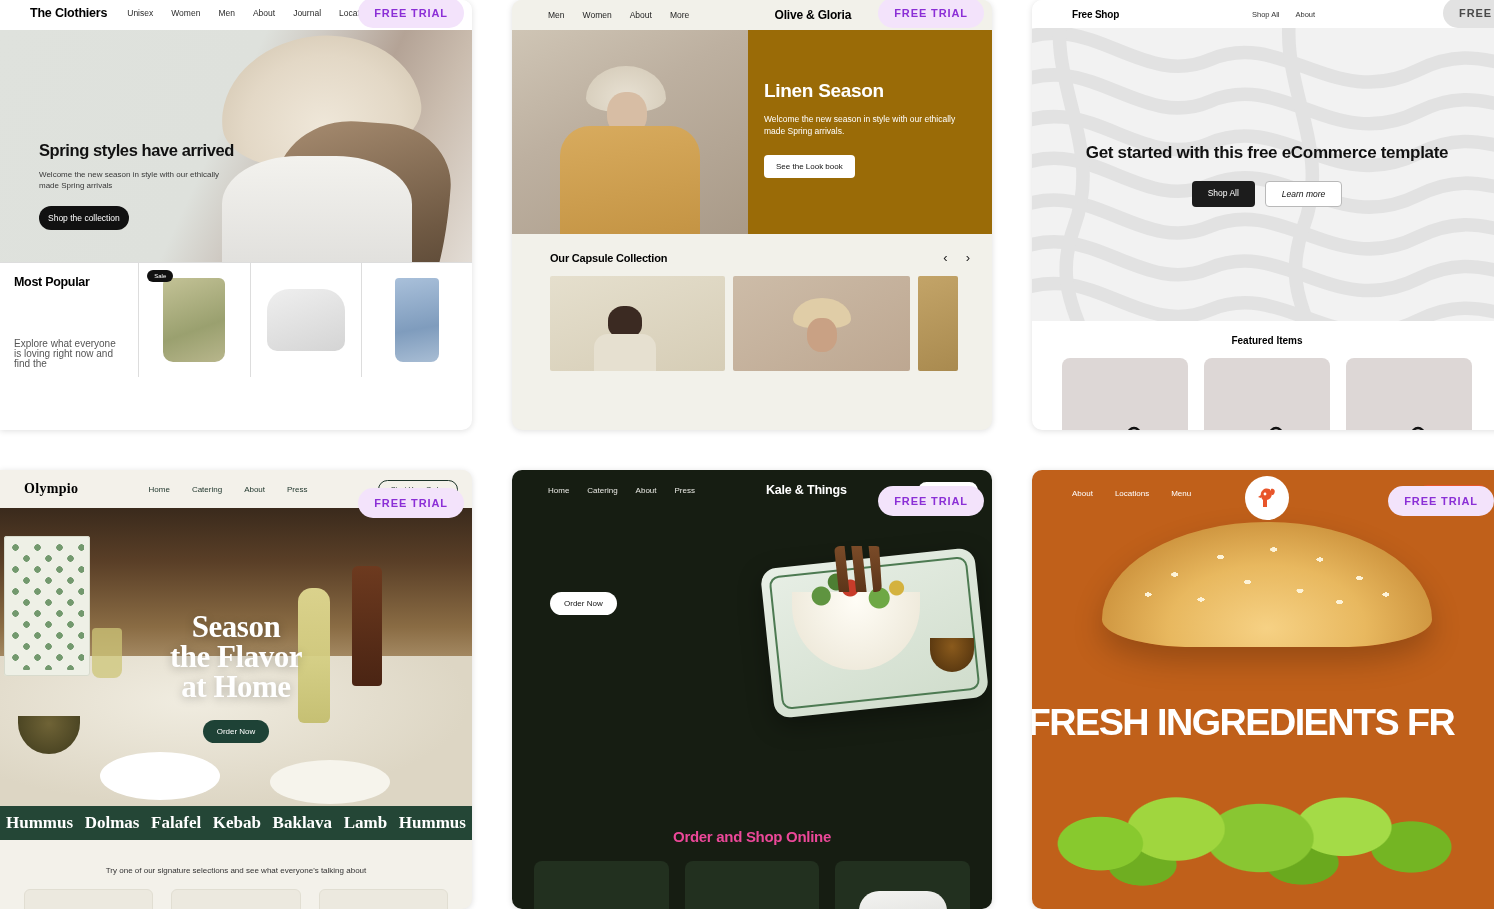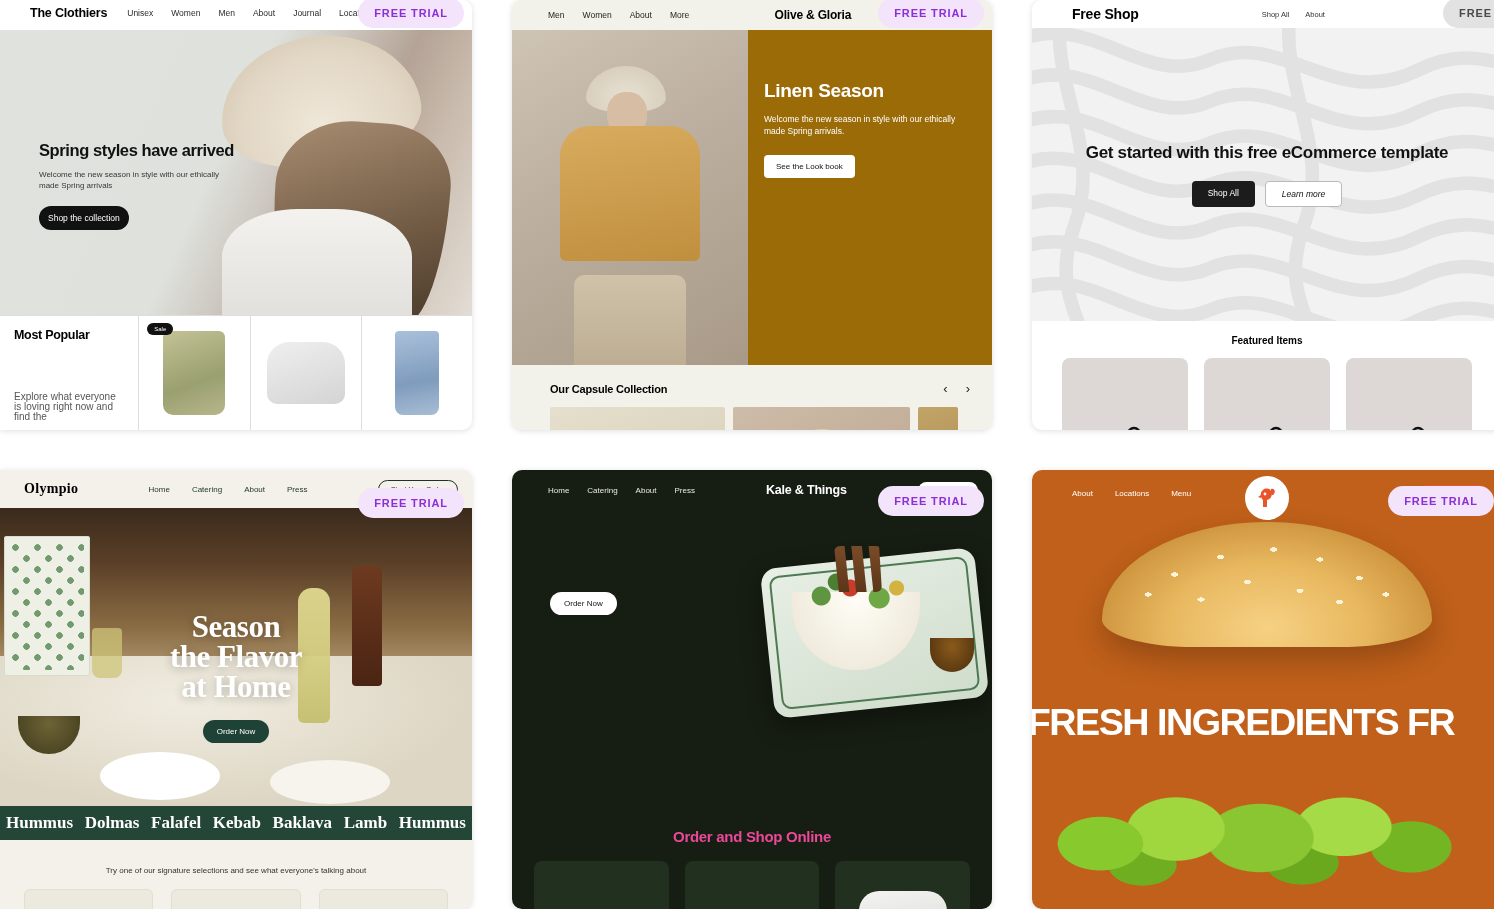--- a/index.html
+++ b/index.html
@@ -58,21 +58,21 @@
     background: #e2e2e2; color: #4a4a4a;
     font-size: 11px; padding: 9px 16px;
   }
 
   
   .c1 { background:#fff; }
   .c1 .nav { height: 30px; padding: 0 16px 4px 30px; justify-content: space-between; background:#fff;}
   .c1 .nav .links span { color: #2b2b2b; }
   .c1 .nav .cta { border: 1px solid #111; color:#111; }
   .c1 .hero {
-    position: relative; height: 285px;
+    position: relative; height: 232px;
     background: linear-gradient(115deg,#dfe2dd 0%, #dee1dc 46%, #cfcac3 56%, #b4a396 70%, #cabcae 82%, #e3ddd6 100%);
     overflow:hidden;
   }
   .c1 .hero .hat {
     position:absolute; right: 52px; top: 6px; width: 200px; height: 130px;
     background: radial-gradient(ellipse at 50% 70%, #efe7d9 0%, #e3d8c6 55%, #cfc2ac 100%);
     border-radius: 50% 50% 45% 45%/ 62% 62% 38% 38%;
     transform: rotate(-7deg);
   }
   .c1 .hero .hair {
@@ -107,21 +107,21 @@
   .c1 .jacket { background: linear-gradient(160deg,#c3c296,#9aa06f 60%,#b8b68c); border-radius: 6px 6px 10px 10px;}
   .c1 .hoodie { background: linear-gradient(160deg,#efefef,#d4d4d4); border-radius: 22px 22px 10px 10px; width:78px; height:62px;}
   .c1 .jeans { background: linear-gradient(170deg,#a9c0da,#7f9cbd 60%,#a8bdd4); border-radius: 4px 4px 8px 8px; width:44px;}
 
   
   .c2 { background: #f2f1ea; }
   .c2 .nav { height: 30px; padding: 0 14px 0 36px; justify-content: space-between; background:#f2f1ea;}
   .c2 .brand { font-size: 12px; }
   .c2 .nav .links span { color:#1d1d1d; }
   .c2 .nav .cta { background:#9a6b07; color:#fff; border-radius: 4px;}
-  .c2 .hero { display:flex; height: 335px; }
+  .c2 .hero { display:flex; height: 204px; }
   .c2 .hero .photo {
     width: 236px; position:relative;
     background: linear-gradient(150deg,#cfc5b5 0%,#bdb0a0 40%,#a99a88 100%);
     overflow:hidden;
   }
   .c2 .hero .photo .hat { position:absolute; left:74px; top:36px; width:80px; height:46px;
     background: radial-gradient(ellipse at 50% 70%, #e8e1d3, #d2c8b5);
     border-radius: 50% 50% 40% 40%/70% 70% 30% 30%;}
   .c2 .hero .photo .face { position:absolute; left:95px; top:62px; width:40px; height:44px;
     background:#d7bda4; border-radius:45%;}
@@ -148,21 +148,21 @@
   .c2 .capsule .strip .a .h { position:absolute;left:58px;top:30px;width:34px;height:32px;background:#3b2a22;border-radius:46% 46% 40% 40%;}
   .c2 .capsule .strip .a .b { position:absolute;left:44px;top:58px;width:62px;height:44px;background:#e6e0d0;border-radius:14px 14px 0 0;}
   .c2 .capsule .strip .b2 { width: 177px; background: linear-gradient(150deg,#cdbca8,#bda791);}
   .c2 .capsule .strip .b2 .hat { position:absolute;left:60px;top:22px;width:58px;height:30px;background:#e0cda7;border-radius:50% 50% 30% 30%/70% 70% 30% 30%;}
   .c2 .capsule .strip .b2 .f { position:absolute;left:74px;top:42px;width:30px;height:34px;background:#c9a184;border-radius:45%;}
   .c2 .capsule .strip .c3 { width: 40px; background: linear-gradient(160deg,#c3a468,#a98a4f);}
 
   
   .c3 { background:#fff; }
   .c3 .nav { height: 28px; padding: 0 14px 0 40px; justify-content: space-between; background:#fff;}
-  .c3 .brand { font-size: 14px;}
+  .c3 .brand { font-size: 10px;}
   .c3 .nav .links { gap: 16px; }
   .c3 .nav .links span { color:#333; font-size:7.5px; }
   .c3 .right { display:flex; align-items:center; gap:18px;}
   .c3 .hero {
     height: 293px; position: relative; background: #f1f1f1; overflow:hidden;
     display:flex; align-items:center; justify-content:center;
   }
   .c3 .squig { position:absolute; inset:-10px; opacity:1; }
   .c3 .hero-copy { position:relative; z-index:3; text-align:center; }
   .c3 .hero-copy h1 { font-size: 17px; line-height: 21px; font-weight:700; color:#111; letter-spacing:-.3px;}

